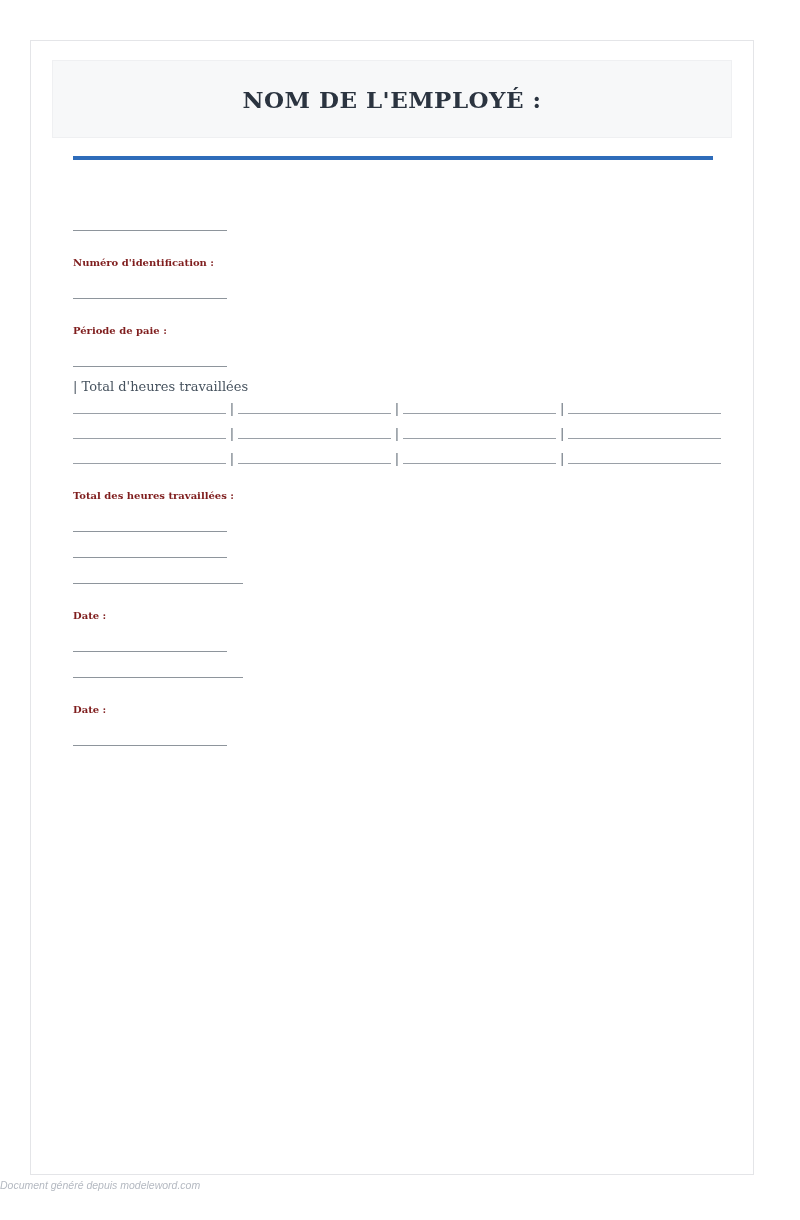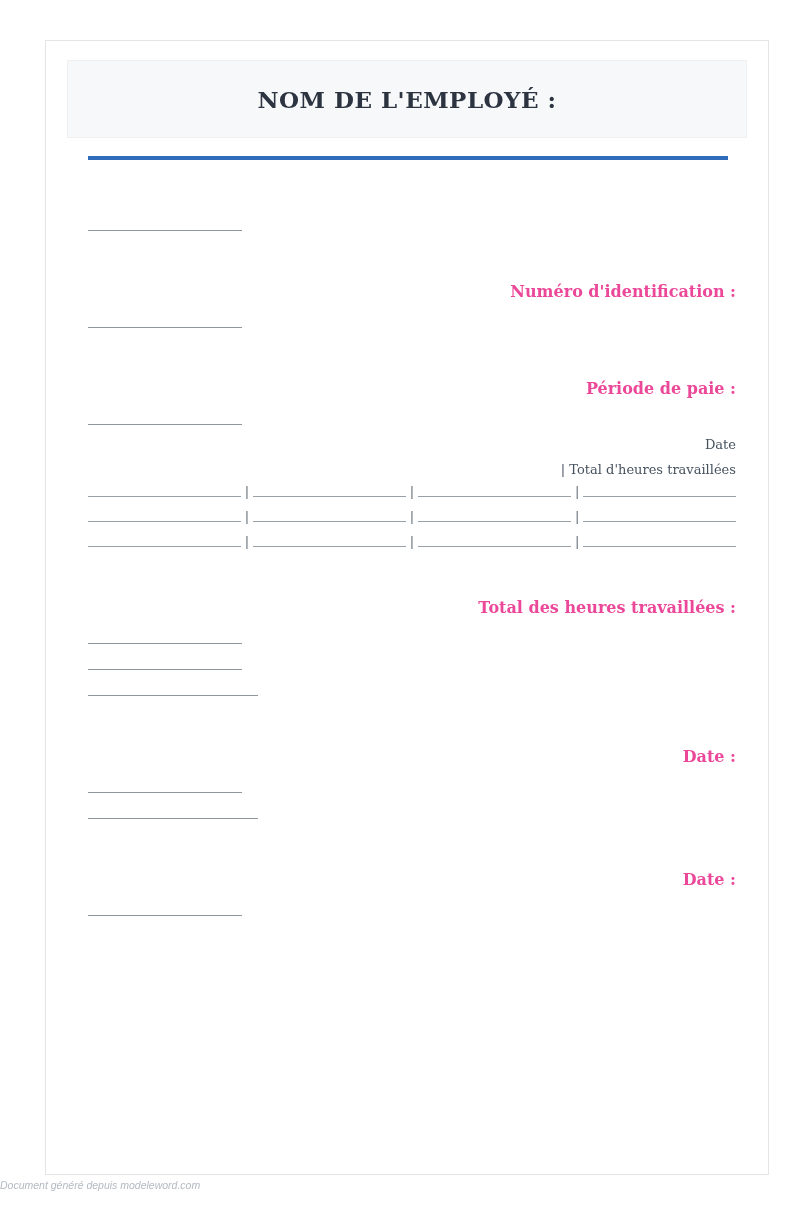--- a/index.html
+++ b/index.html
@@ -8,27 +8,26 @@
     background: #ffffff;
   }
   body {
     position: relative;
     width: 800px;
     height: 1220px;
     font-family: "DejaVu Serif", serif;
   }
   .page {
     position: absolute;
-    left: 45px;
+    left: 30px;
     top: 40px;
     width: 722px;
     height: 1133px;
     background: #ffffff;
     border: 1px solid #e4e5e8;
-    text-align: right;
   }
   .header-box {
     margin: 19px 21px 0 21px;
     height: 78px;
     box-sizing: border-box;
     background: #f7f8f9;
     border: 1px solid #eff0f2;
     display: flex;
     align-items: center;
     justify-content: center;
@@ -53,25 +52,25 @@
   .blank {
     height: 0;
     border-bottom: 1px solid #8e959c;
     margin-top: 25px;
   }
   .w-std { width: 154px; }
   .w-sig { width: 170px; }
   .mt-70 { margin-top: 70px; }
   .mt-38 { margin-top: 38px; }
   .label {
-    margin-top: 51px;
-    font-size: 16px;
+    margin-top: 22px;
+    font-size: 10px;
     font-weight: bold;
     line-height: 20px;
-    color: #ec4899;
+    color: #7f1d1d;
   }
   .table-head {
     margin-top: 7px;
     font-size: 13px;
     line-height: 25px;
     color: #46525e;
   }
   .t-row {
     display: flex;
     align-items: flex-end;
@@ -116,21 +115,20 @@
 
     <div class="blank w-std mt-70"></div>
 
     <div class="label">Numéro d'identification :</div>
     <div class="blank w-std"></div>
 
     <div class="label">Période de paie :</div>
     <div class="blank w-std"></div>
 
     <div class="table-head">
-      <div>Date</div>
       <div>| Total d'heures travaillées</div>
     </div>
 
     <div>
       <div class="t-row first">
         <span class="t-seg"></span>
         <span class="t-sep">|</span>
         <span class="t-seg"></span>
         <span class="t-sep">|</span>
         <span class="t-seg"></span>

